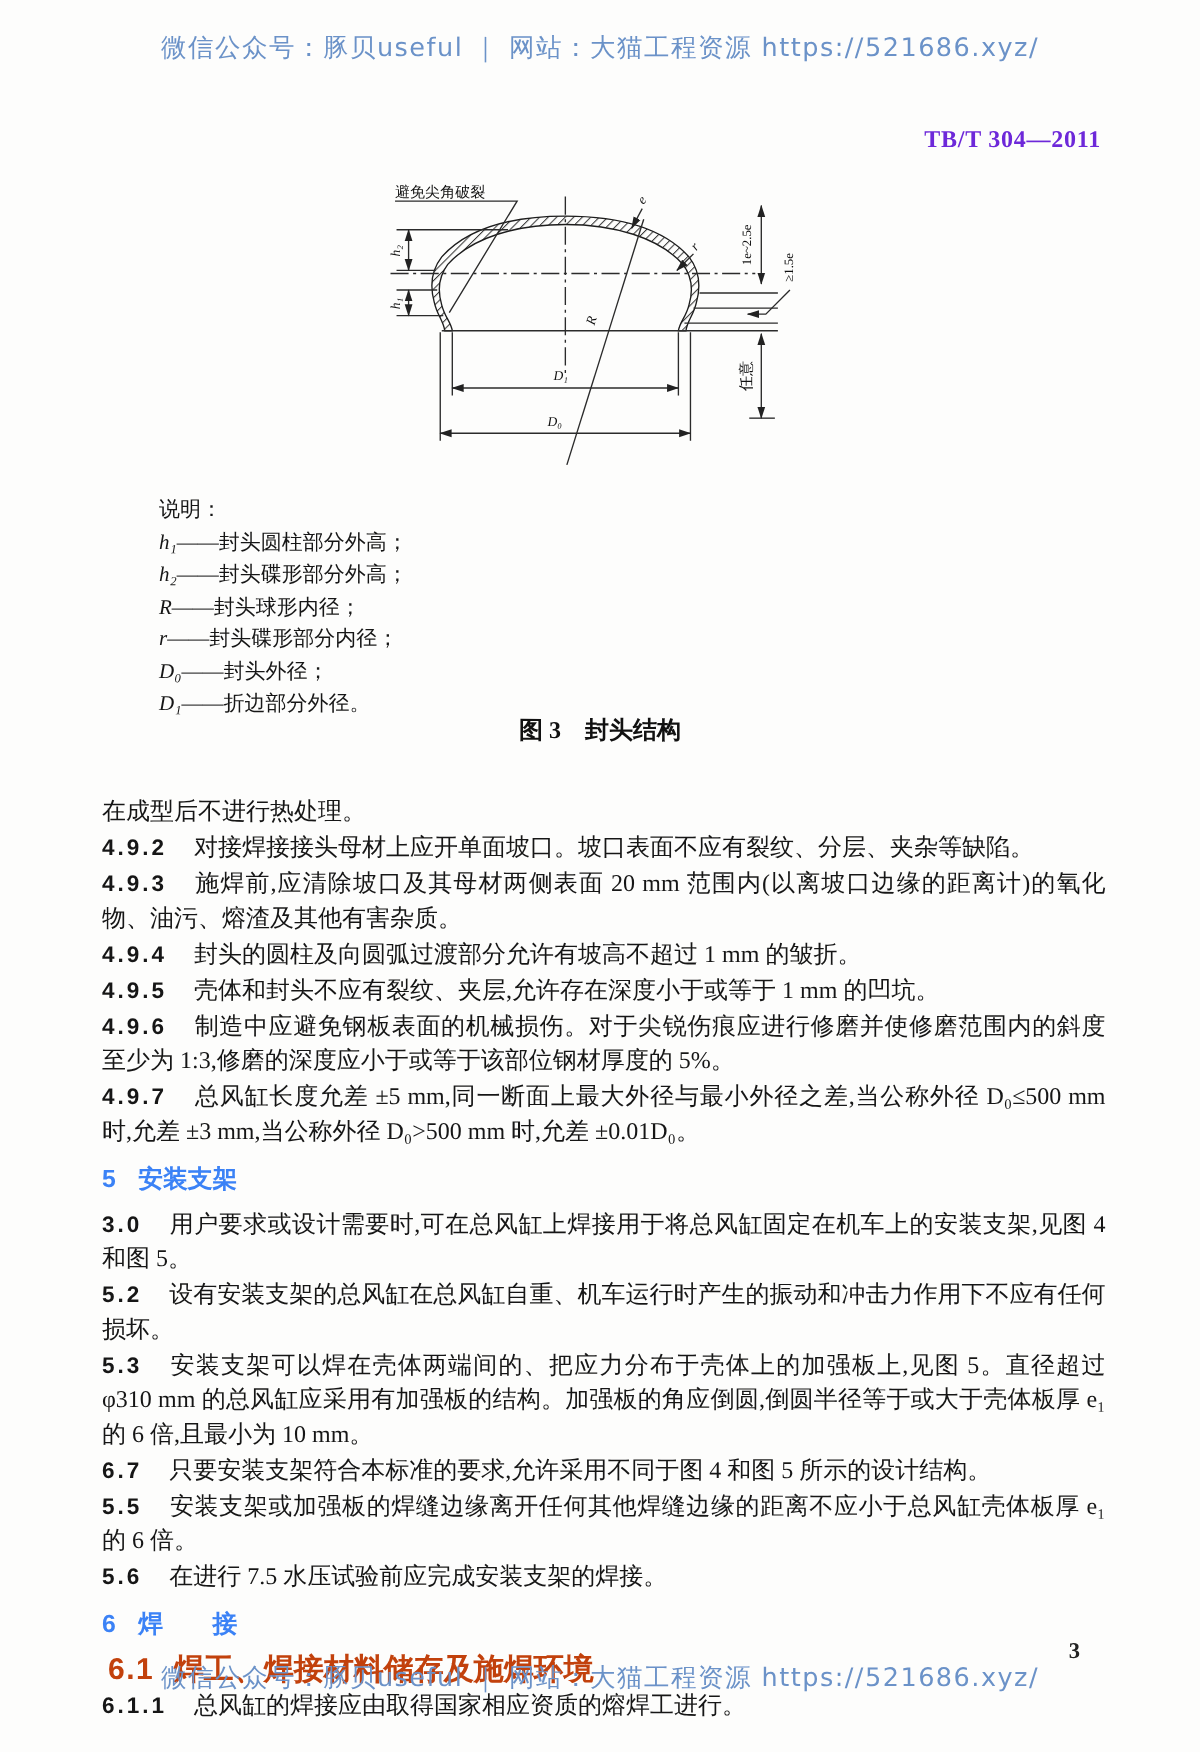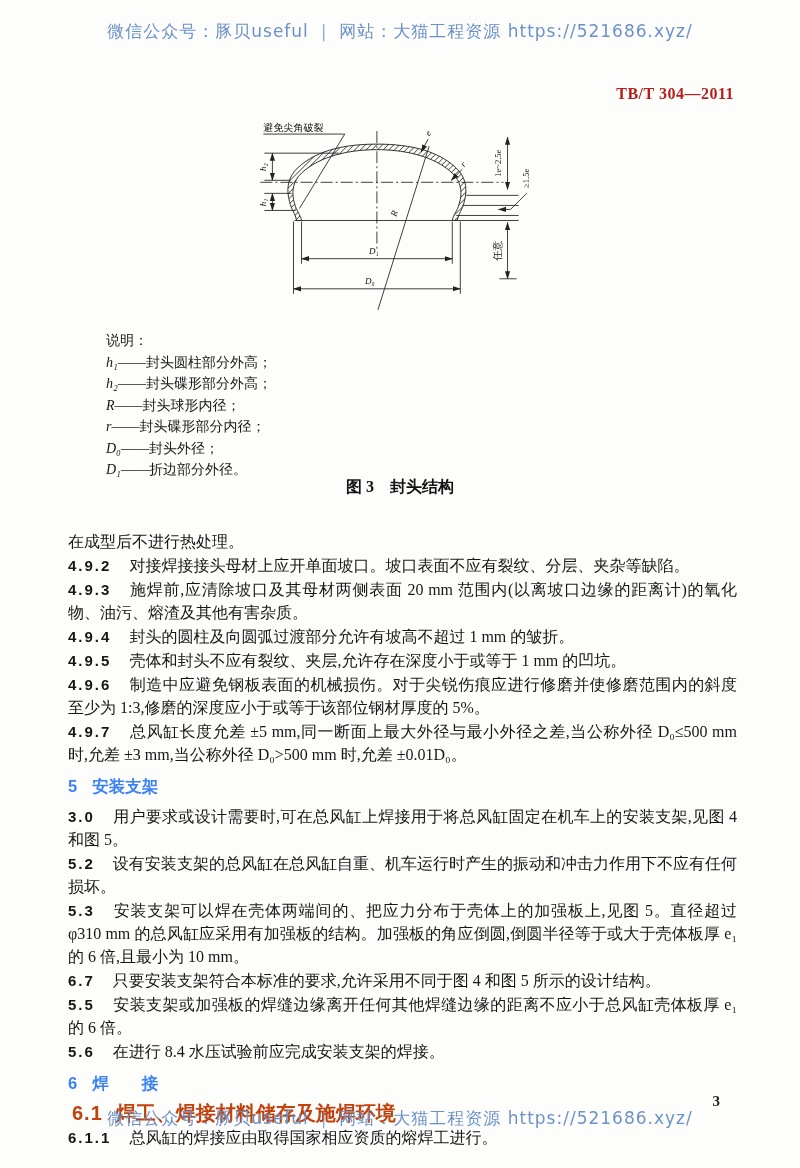--- a/index.html
+++ b/index.html
@@ -17,21 +17,21 @@
     font-size:17px; letter-spacing:1px; color:#6b92c8;
   }
   .watermark.top { top:20px; }
   .watermark.bottom { top:1107px; }
   .page-num {
     position:absolute; top:1093px; right:80px;
     font-size:15px; font-weight:bold; color:#222;
   }
   .std-num {
     position:absolute; top:85px; right:66px;
-    font-size:16px; font-weight:bold; letter-spacing:0.5px; color:#b91c1c;
+    font-size:16px; font-weight:bold; letter-spacing:0.5px; color:#6d28d9;
     font-family:"Liberation Serif",serif;
   }
   
   .figure-svg { position:absolute; left:236px; top:120px; }
   .svgtxt { font-family:"Liberation Serif","DejaVu Serif",serif; font-size:9px; fill:#111; }
   .svgcjk { font-size:10px; }
   .it { font-style:italic; }
   .legend {
     position:absolute; left:106px; top:330px;
     font-size:14px; line-height:21.5px; color:#161616;
@@ -178,21 +178,21 @@
     <p class="clause"><span class="cnum">4.9.6</span><span>制造中应避免钢板表面的机械损伤。对于尖锐伤痕应进行修磨并使修磨范围内的斜度至少为 1:3,修磨的深度应小于或等于该部位钢材厚度的 5%。</span></p>
     <p class="clause"><span class="cnum">4.9.7</span><span>总风缸长度允差 ±5 mm,同一断面上最大外径与最小外径之差,当公称外径 D₀≤500 mm 时,允差 ±3 mm,当公称外径 D₀&gt;500 mm 时,允差 ±0.01D₀。</span></p>
 
     <h2 class="sec-head"><span class="sec-num">5</span><span>安装支架</span></h2>
 
     <p class="clause"><span class="cnum">3.0</span><span>用户要求或设计需要时,可在总风缸上焊接用于将总风缸固定在机车上的安装支架,见图 4 和图 5。</span></p>
     <p class="clause"><span class="cnum">5.2</span><span>设有安装支架的总风缸在总风缸自重、机车运行时产生的振动和冲击力作用下不应有任何损坏。</span></p>
     <p class="clause"><span class="cnum">5.3</span><span>安装支架可以焊在壳体两端间的、把应力分布于壳体上的加强板上,见图 5。直径超过 φ310 mm 的总风缸应采用有加强板的结构。加强板的角应倒圆,倒圆半径等于或大于壳体板厚 e₁ 的 6 倍,且最小为 10 mm。</span></p>
     <p class="clause"><span class="cnum">6.7</span><span>只要安装支架符合本标准的要求,允许采用不同于图 4 和图 5 所示的设计结构。</span></p>
     <p class="clause"><span class="cnum">5.5</span><span>安装支架或加强板的焊缝边缘离开任何其他焊缝边缘的距离不应小于总风缸壳体板厚 e₁ 的 6 倍。</span></p>
-    <p class="clause"><span class="cnum">5.6</span><span>在进行 8.4 水压试验前应完成安装支架的焊接。</span></p>
+    <p class="clause"><span class="cnum">5.6</span><span>在进行 7.5 水压试验前应完成安装支架的焊接。</span></p>
 
     <h2 class="sec-head"><span class="sec-num">6</span><span>焊　　接</span></h2>
 
     <h3 class="sub-head"><span class="sec-num">6.1</span><span>焊工、焊接材料储存及施焊环境</span></h3>
 
     <p class="clause"><span class="cnum">6.1.1</span><span>总风缸的焊接应由取得国家相应资质的熔焊工进行。</span></p>
   </div>
 
   <div class="watermark bottom">微信公众号：豚贝useful ｜ 网站：大猫工程资源 https://521686.xyz/</div>
   <div class="page-num">3</div>

